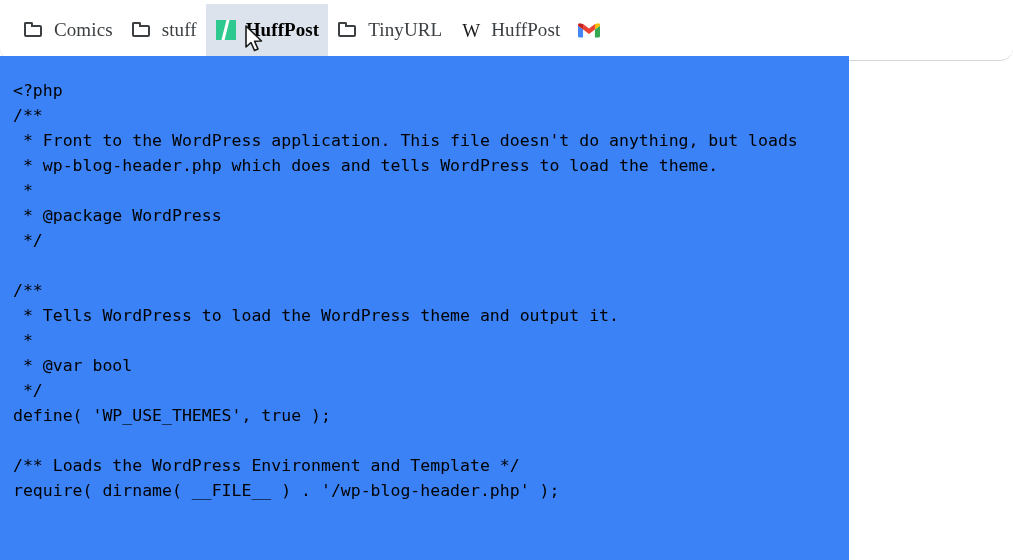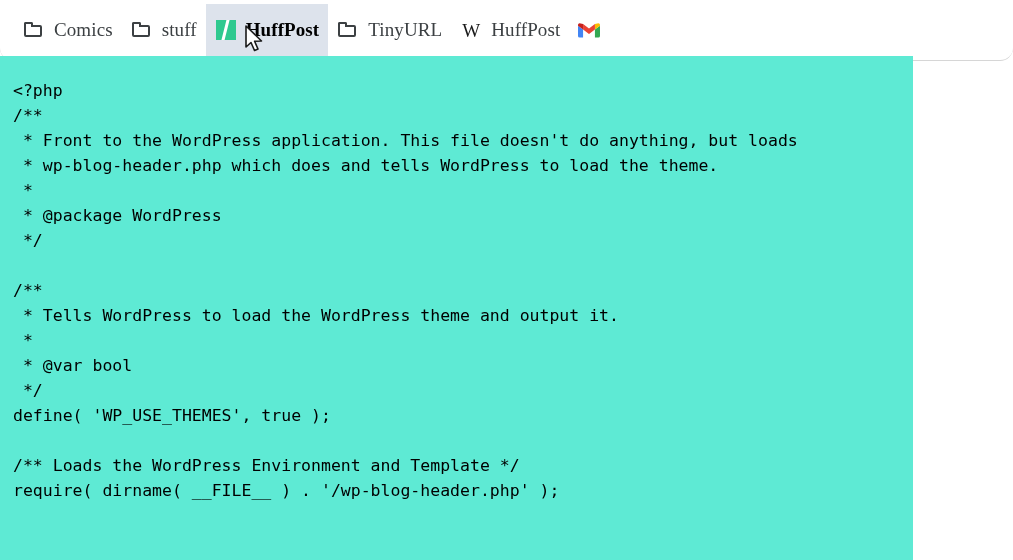--- a/index.html
+++ b/index.html
@@ -120,23 +120,23 @@
     color: #1a1a1a;
     line-height: 1;
     font-weight: 400;
   }
 
   
   #page-content {
     position: absolute;
     left: 0;
     top: 56px;
-    width: 913px;
+    width: 849px;
     height: 504px;
-    background: #5eead4;
+    background: #3b82f6;
     overflow: hidden;
   }
   #code-block {
     margin: 0;
     padding: 22px 0 0 13px;
     font-family: "DejaVu Sans Mono", "Liberation Mono", monospace;
     font-size: 16.5px;
     line-height: 25px;
     color: #000000;
     white-space: pre;

